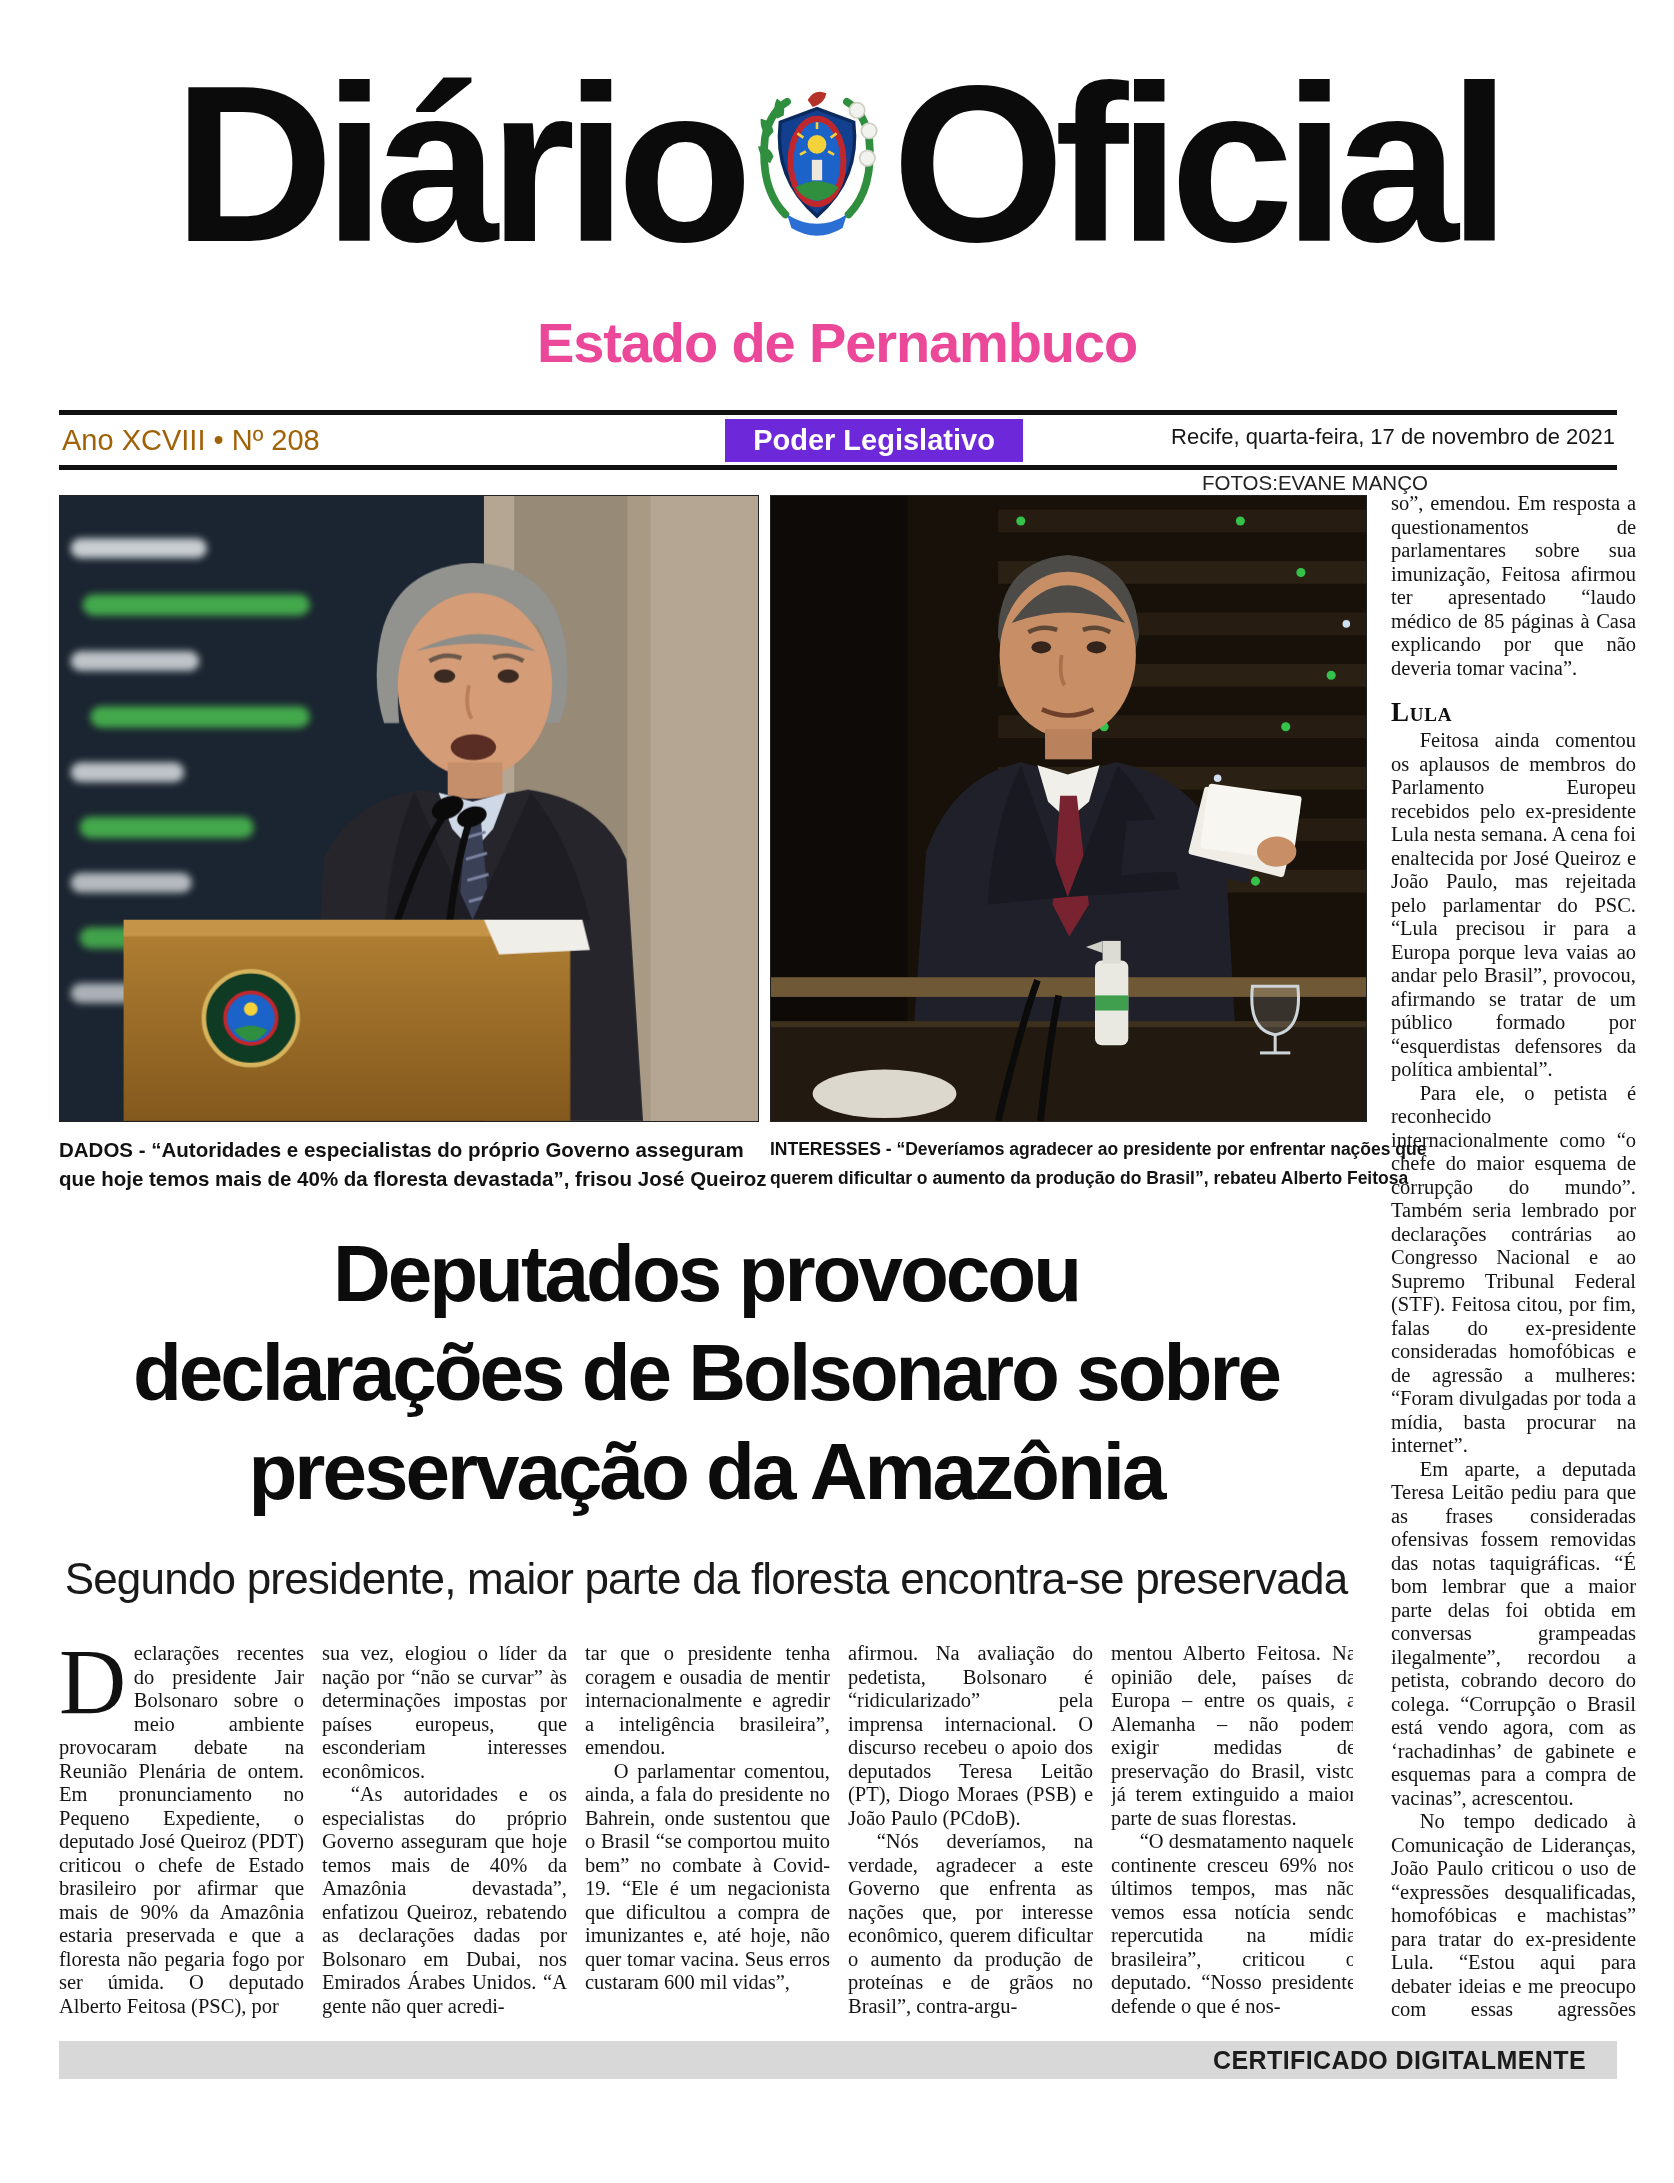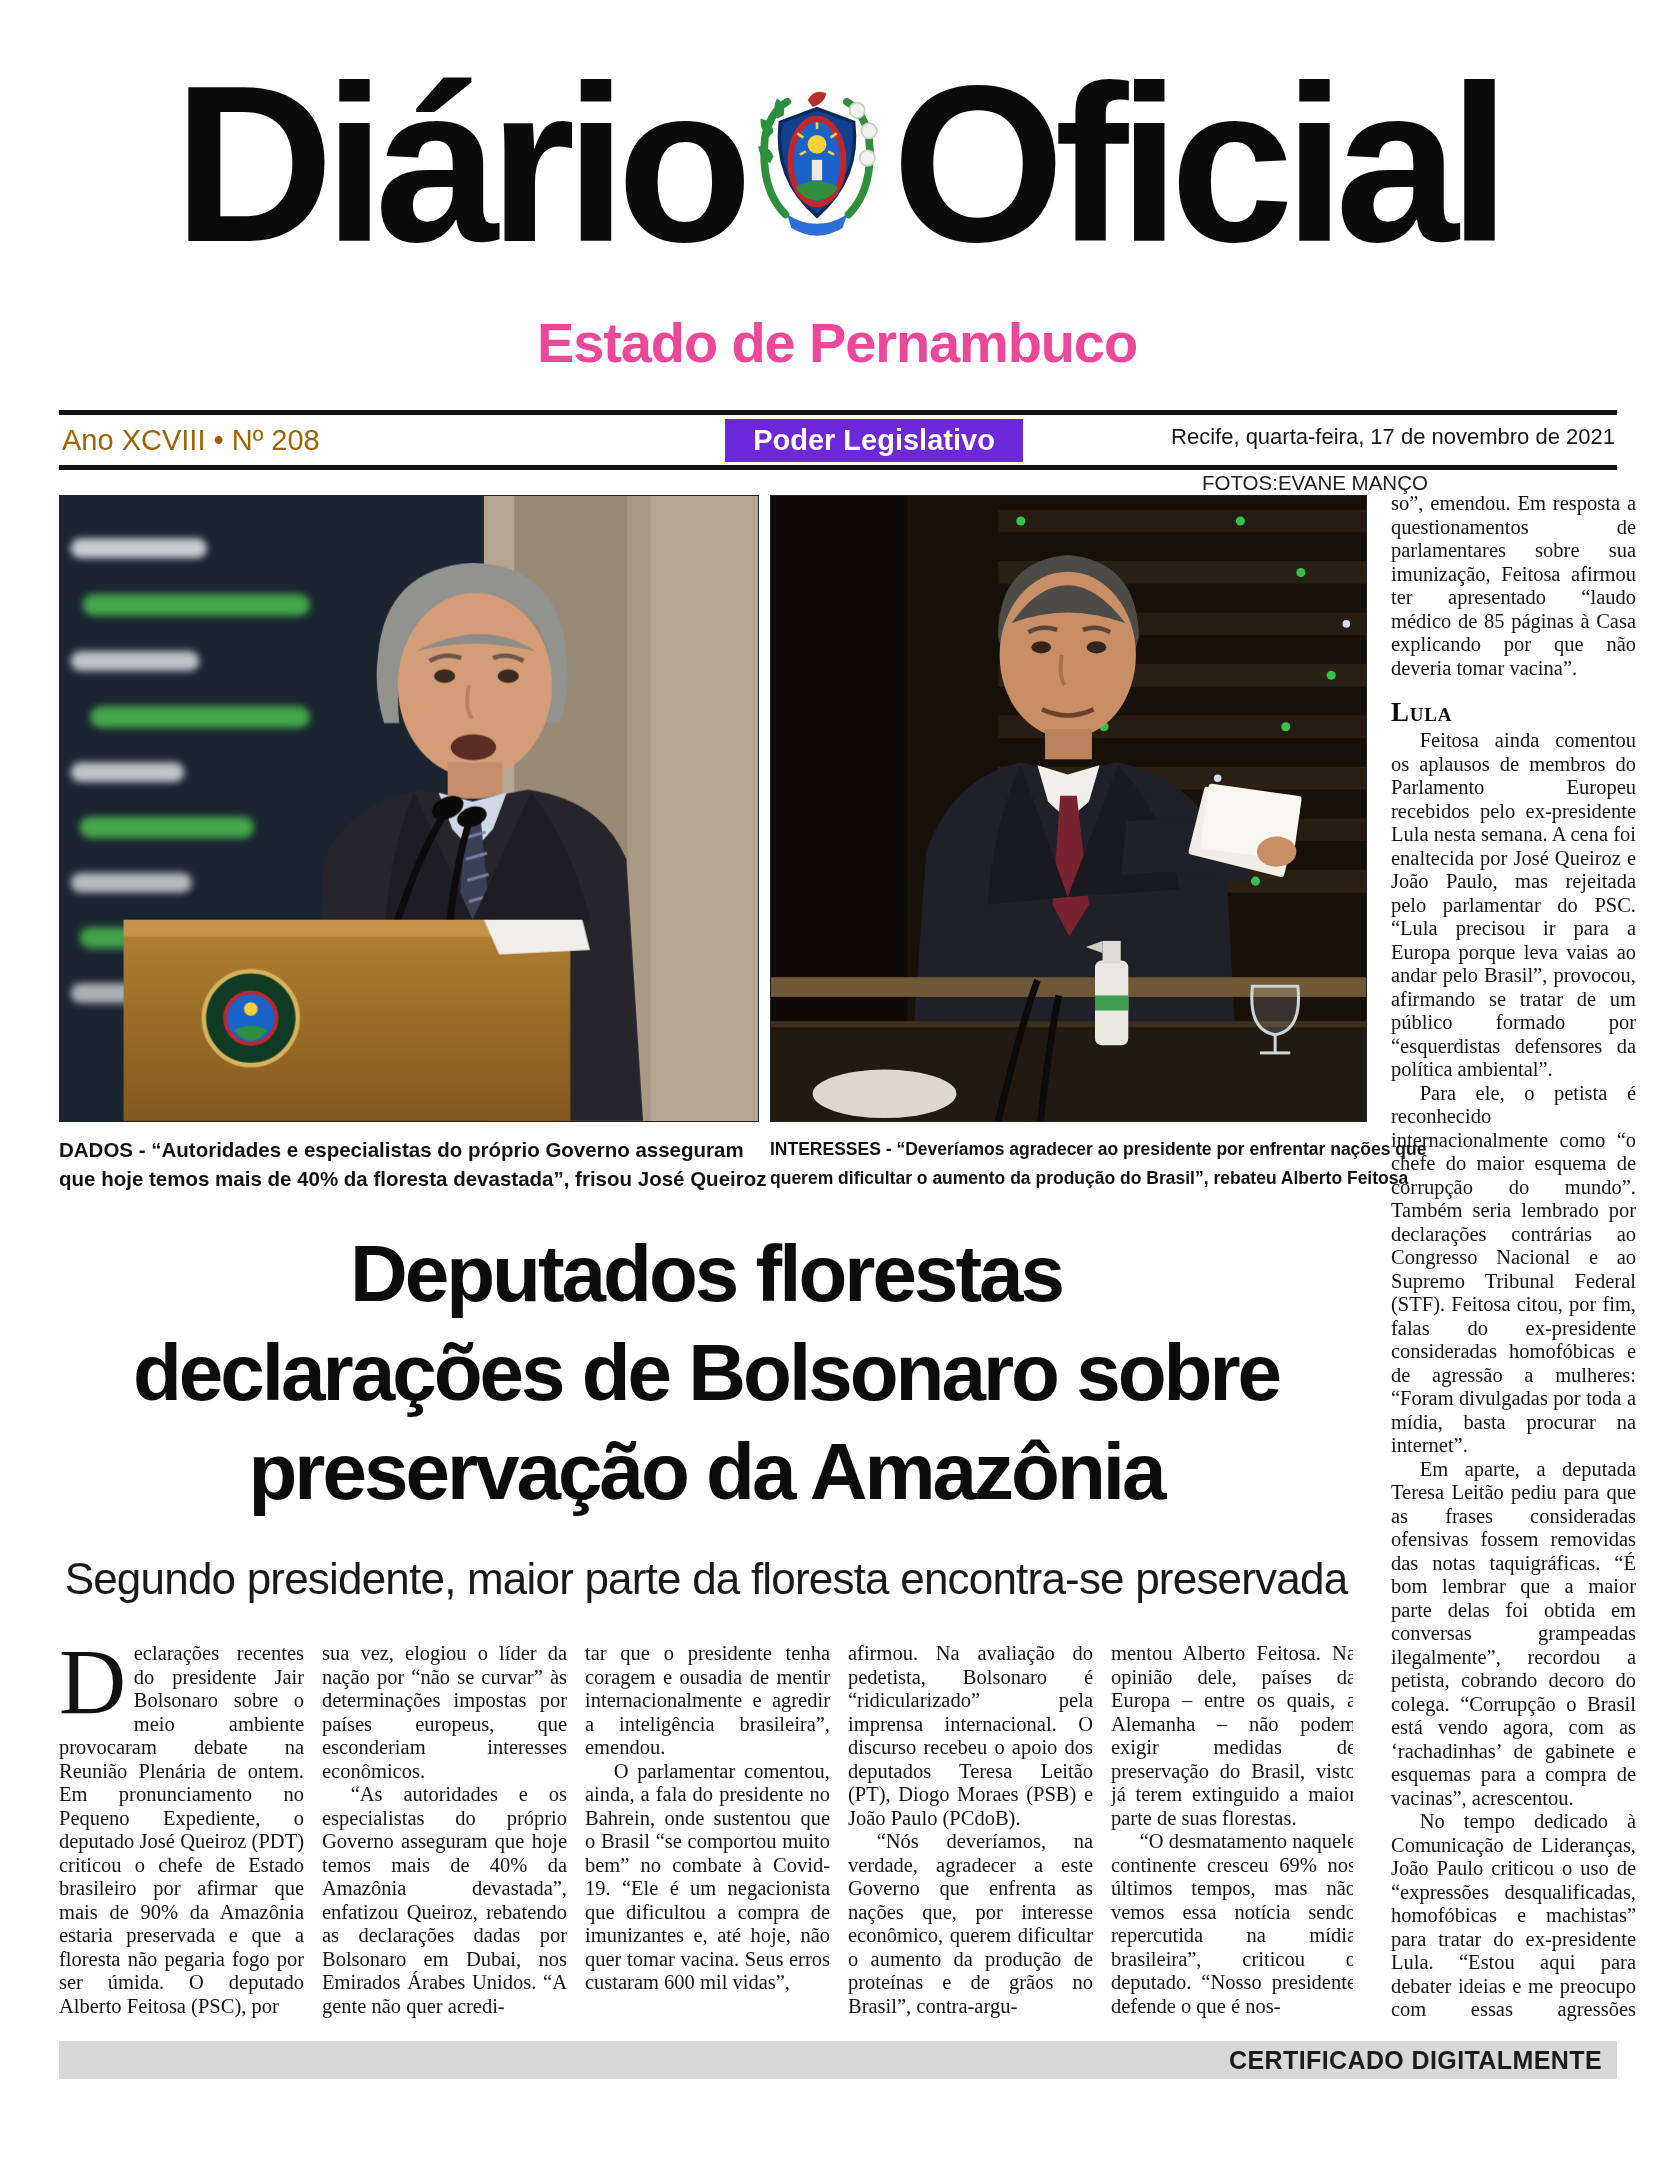--- a/index.html
+++ b/index.html
@@ -55,21 +55,21 @@
            font-family:"Liberation Serif",serif;color:#111;}
   
   .sidebar{position:absolute;left:1391px;top:492px;width:245px;height:1534px;font-size:20.5px;
            line-height:23.5px;text-align:justify;overflow:hidden;}
   .sidebar p{margin:0;}
   .sidebar p.indent{text-indent:1.4em;}
   .side-heading{font-family:"Liberation Serif",serif;font-weight:bold;font-size:27px;
                 font-variant:small-caps;letter-spacing:0.8px;margin:21px 0 4.6px 0;color:#0e0e0e;}
   
   .footer-bar{position:absolute;left:59px;top:2041px;width:1558px;height:38px;background:#d8d8d8;
-              display:flex;align-items:center;justify-content:flex-end;padding-right:15px;
+              display:flex;align-items:center;justify-content:flex-end;padding-right:31px;
               box-sizing:border-box;}
   .footer-bar span{font-family:"Liberation Sans",sans-serif;font-weight:bold;font-size:25px;
                    letter-spacing:0.4px;color:#1c1c1c;}
 </style>
 </head>
 <body>
 
 <div class="page">
 
   <div class="masthead">
@@ -274,21 +274,21 @@
   <div class="caption caption-left">
     <div>DADOS - “Autoridades e especialistas do próprio Governo asseguram</div>
     <div>que hoje temos mais de 40% da floresta devastada”, frisou José Queiroz</div>
   </div>
   <div class="caption caption-right">
     <div>INTERESSES - “Deveríamos agradecer ao presidente por enfrentar nações que</div>
     <div>querem dificultar o aumento da produção do Brasil”, rebateu Alberto Feitosa</div>
   </div>
 
   <div class="headline">
-    <div>Deputados florestas</div>
+    <div>Deputados provocou</div>
     <div>declarações de Bolsonaro sobre</div>
     <div>preservação da Amazônia</div>
   </div>
   <div class="subheadline">Segundo presidente, maior parte da floresta encontra-se preservada</div>
 
   <div class="bodycols">
     <div class="col">
       <p><span class="dropcap">D</span><span>eclarações recentes do presidente Jair Bolsonaro sobre o meio ambiente provocaram debate na Reunião Plenária de ontem. Em pronunciamento no Pequeno Expediente, o deputado José Queiroz (PDT) criticou o chefe de Estado brasileiro por afirmar que mais de 90% da Amazônia estaria preservada e que a floresta não pegaria fogo por ser úmida. O deputado Alberto Feitosa (PSC), por</span></p>
     </div>
     <div class="col">

